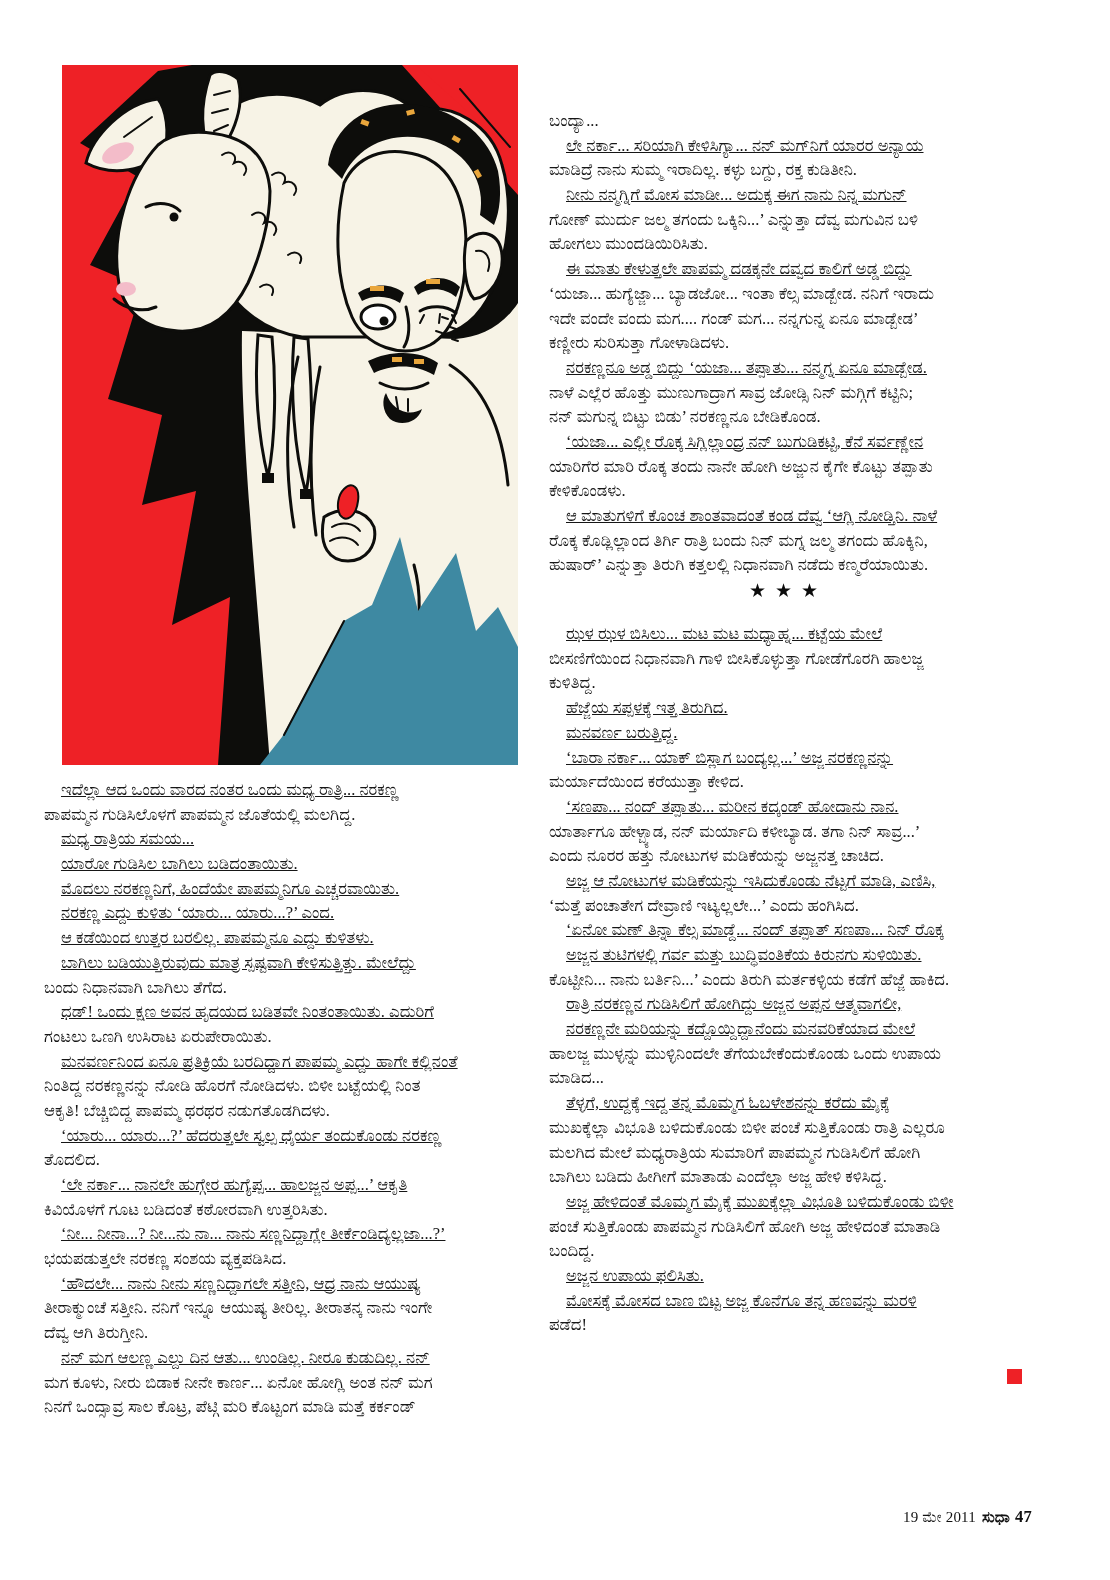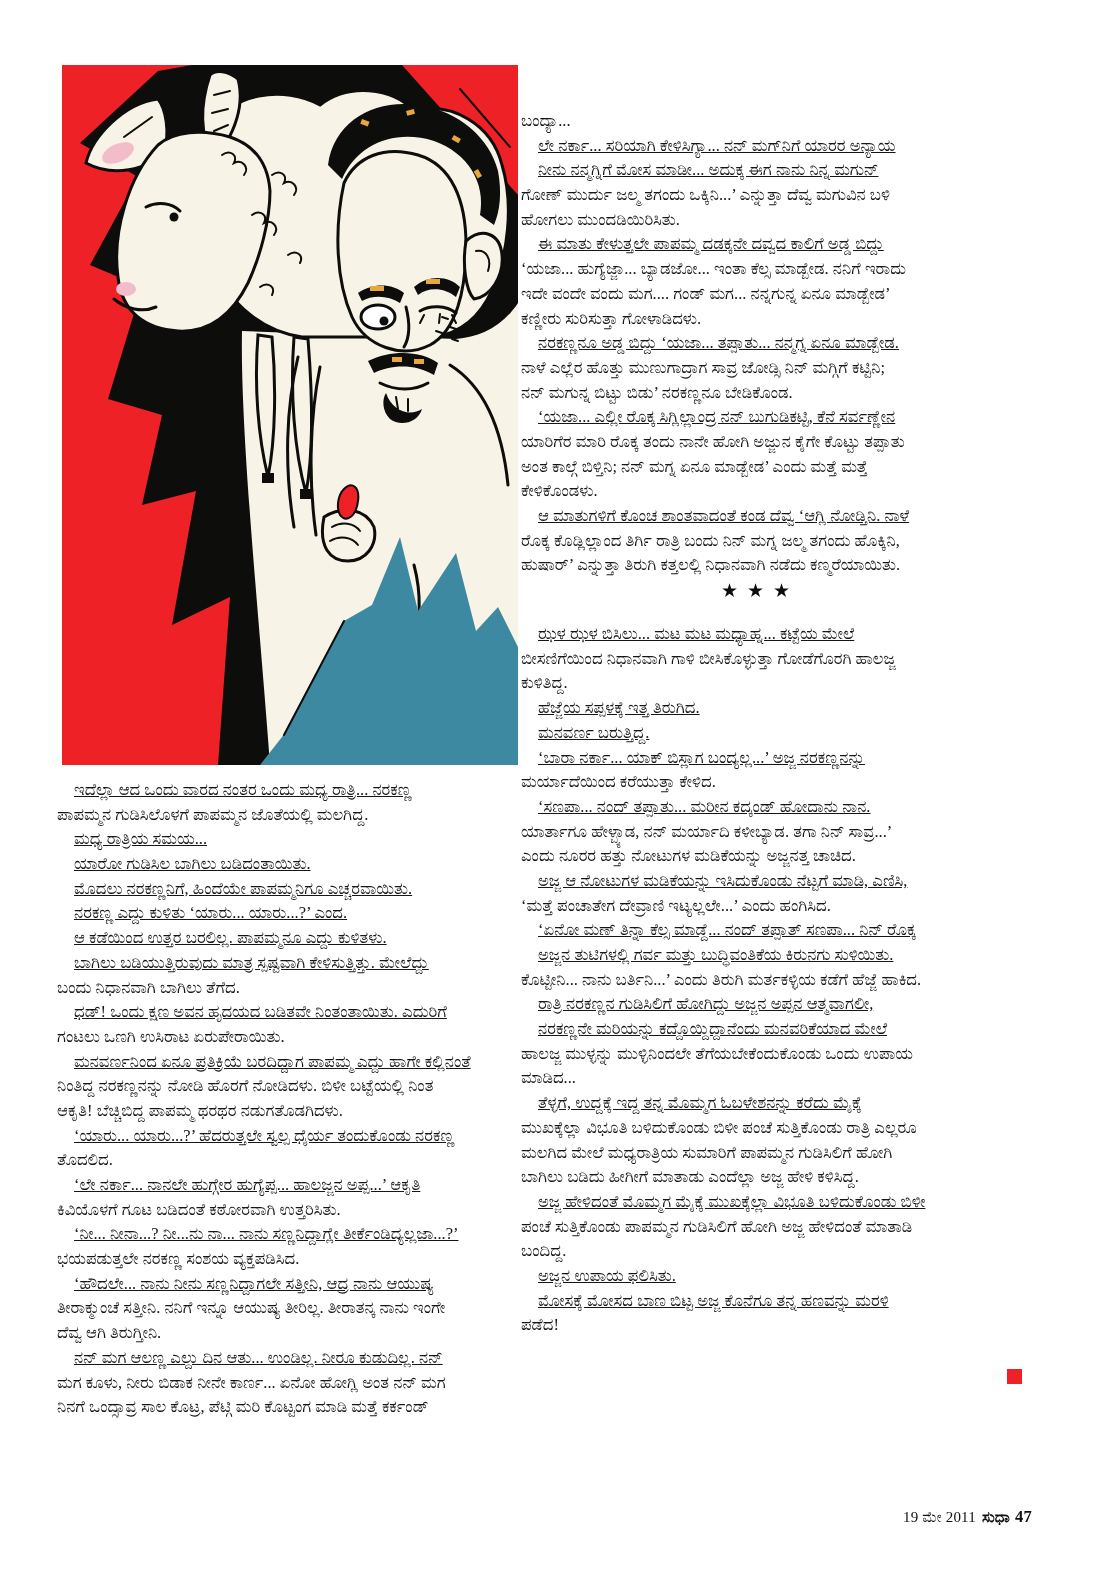--- a/index.html
+++ b/index.html
@@ -3,22 +3,22 @@
 <meta charset="utf-8">
 <style>
   html,body{margin:0;padding:0;}
   body{
     width:1110px;height:1580px;position:relative;background:#ffffff;
     font-family:"Liberation Serif","DejaVu Serif",serif;
     color:#161616;overflow:hidden;
   }
   .illustration{position:absolute;left:62px;top:65px;width:456px;height:700px;}
   .column{position:absolute;width:478px;font-size:16.5px;}
-  .col-left{left:57px;top:778px;}
-  .col-right{left:521px;top:109px;}
+  .col-left{left:44px;top:778px;}
+  .col-right{left:549px;top:109px;}
   .tline{height:24.7px;line-height:24.7px;white-space:nowrap;overflow:visible;}
   .tline.indent{padding-left:17px;text-decoration:underline;}
   .tline.stars{
     text-align:center;letter-spacing:9px;font-size:19px;height:24px;
     line-height:24px;margin-top:1px;margin-bottom:19px;padding-left:0;color:#0c0c0c;
   }
   .end-marker{position:absolute;left:1007px;top:1369px;width:15px;height:15px;}
   .footer{
     position:absolute;left:903px;top:1483px;font-size:15px;color:#111;
     white-space:nowrap;letter-spacing:0.2px;margin-top:24px;
@@ -149,33 +149,33 @@
       <div class="tline">ತೀರಾಕ್ಮುಂಚೆ ಸತ್ತೀನಿ. ನನಿಗೆ ಇನ್ನೂ ಆಯುಷ್ಯ ತೀರಿಲ್ಲ. ತೀರಾತನ್ಕ ನಾನು ಇಂಗೇ</div>
       <div class="tline">ದೆವ್ವ ಆಗಿ ತಿರುಗ್ತೀನಿ.</div>
       <div class="tline indent">ನನ್ ಮಗ ಆಲಣ್ಣ ಎಲ್ದು ದಿನ ಆತು... ಉಂಡಿಲ್ಲ. ನೀರೂ ಕುಡುದಿಲ್ಲ. ನನ್</div>
       <div class="tline">ಮಗ ಕೂಳು, ನೀರು ಬಿಡಾಕ ನೀನೇ ಕಾರ್ಣ... ಏನೋ ಹೋಗ್ಲಿ ಅಂತ ನನ್ ಮಗ</div>
       <div class="tline">ನಿನಗೆ ಒಂದ್ಸಾವ್ರ ಸಾಲ ಕೊಟ್ರ, ಪೆಟ್ಗಿ ಮರಿ ಕೊಟ್ಟಂಗ ಮಾಡಿ ಮತ್ತೆ ಕರ್ಕಂಡ್</div>
     </div>
 
   <div class="column col-right">
       <div class="tline">ಬಂದ್ಯಾ...</div>
       <div class="tline indent">ಲೇ ನರ್ಕಾ... ಸರಿಯಾಗಿ ಕೇಳಿಸಿಗ್ಯಾ... ನನ್ ಮಗ್‌ನಿಗೆ ಯಾರರ ಅನ್ಯಾಯ</div>
+      <div class="tline">ಮಾಡಿದ್ರೆ ನಾನು ಸುಮ್ಮ ಇರಾದಿಲ್ಲ. ಕಳ್ಳು ಬಗ್ದು, ರಕ್ತ ಕುಡಿತೀನಿ.</div>
       <div class="tline indent">ನೀನು ನನ್ಮಗ್ನಿಗೆ ಮೋಸ ಮಾಡೀ... ಅದುಕ್ಕ ಈಗ ನಾನು ನಿನ್ನ ಮಗುನ್</div>
       <div class="tline">ಗೋಣ್ ಮುರ್ದು ಜಲ್ಮ ತಗಂದು ಒಕ್ಕಿನಿ...’ ಎನ್ನುತ್ತಾ ದೆವ್ವ ಮಗುವಿನ ಬಳಿ</div>
       <div class="tline">ಹೋಗಲು ಮುಂದಡಿಯಿರಿಸಿತು.</div>
       <div class="tline indent">ಈ ಮಾತು ಕೇಳುತ್ತಲೇ ಪಾಪಮ್ಮ ದಡಕ್ಕನೇ ದವ್ವದ ಕಾಲಿಗೆ ಅಡ್ಡ ಬಿದ್ದು</div>
       <div class="tline">‘ಯಜಾ... ಹುಗ್ಯೆಜ್ಜಾ... ಬ್ಯಾಡಜೋ... ಇಂತಾ ಕೆಲ್ಸ ಮಾಡ್ಬೇಡ. ನನಿಗೆ ಇರಾದು</div>
       <div class="tline">ಇದೇ ವಂದೇ ವಂದು ಮಗ.... ಗಂಡ್ ಮಗ... ನನ್ನಗುನ್ನ ಏನೂ ಮಾಡ್ಬೇಡ’</div>
       <div class="tline">ಕಣ್ಣೀರು ಸುರಿಸುತ್ತಾ ಗೋಳಾಡಿದಳು.</div>
       <div class="tline indent">ನರಕಣ್ಣನೂ ಅಡ್ಡ ಬಿದ್ದು ‘ಯಜಾ... ತಪ್ಪಾತು... ನನ್ಮಗ್ನ ಏನೂ ಮಾಡ್ಬೇಡ.</div>
       <div class="tline">ನಾಳೆ ಎಲ್ಲೆರ ಹೊತ್ತು ಮುಣುಗಾದ್ರಾಗ ಸಾವ್ರ ಜೋಡ್ಸಿ ನಿನ್ ಮಗ್ಗಿಗೆ ಕಟ್ಟಿನಿ;</div>
       <div class="tline">ನನ್ ಮಗುನ್ನ ಬಿಟ್ಟು ಬಿಡು’ ನರಕಣ್ಣನೂ ಬೇಡಿಕೊಂಡ.</div>
       <div class="tline indent">‘ಯಜಾ... ಎಲ್ಲೀ ರೊಕ್ಕ ಸಿಗ್ಲಿಲ್ಲಾಂದ್ರ ನನ್ ಬುಗುಡಿಕಟ್ಟಿ, ಕೆನೆ ಸರ್ವಣ್ಣೇನ</div>
       <div class="tline">ಯಾರಿಗೆರ ಮಾರಿ ರೊಕ್ಕ ತಂದು ನಾನೇ ಹೋಗಿ ಅಜ್ಜುನ ಕೈಗೇ ಕೊಟ್ಟು ತಪ್ಪಾತು</div>
-      <div class="tline">ಅಂತ ಕಾಲ್ಗೆ ಬಿಳ್ತಿನಿ; ನನ್ ಮಗ್ನ ಏನೂ ಮಾಡ್ಬೇಡ’ ಎಂದು ಮತ್ತೆ ಮತ್ತೆ</div>
       <div class="tline">ಕೇಳಿಕೊಂಡಳು.</div>
       <div class="tline indent">ಆ ಮಾತುಗಳಿಗೆ ಕೊಂಚ ಶಾಂತವಾದಂತೆ ಕಂಡ ದೆವ್ವ ‘ಆಗ್ಲಿ ನೋಡ್ತಿನಿ. ನಾಳೆ</div>
       <div class="tline">ರೊಕ್ಕ ಕೊಡ್ಲಿಲ್ಲಾಂದ ತಿರ್ಗಿ ರಾತ್ರಿ ಬಂದು ನಿನ್ ಮಗ್ನ ಜಲ್ಮ ತಗಂದು ಹೊಕ್ಕಿನಿ,</div>
       <div class="tline">ಹುಷಾರ್’ ಎನ್ನುತ್ತಾ ತಿರುಗಿ ಕತ್ತಲಲ್ಲಿ ನಿಧಾನವಾಗಿ ನಡೆದು ಕಣ್ಮರೆಯಾಯಿತು.</div>
       <div class="tline stars">★★★</div>
       <div class="tline indent">ಝಳ ಝಳ ಬಿಸಿಲು... ಮಟ ಮಟ ಮಧ್ಯಾಹ್ನ... ಕಟ್ಟೆಯ ಮೇಲೆ</div>
       <div class="tline">ಬೀಸಣಿಗೆಯಿಂದ ನಿಧಾನವಾಗಿ ಗಾಳಿ ಬೀಸಿಕೊಳ್ಳುತ್ತಾ ಗೋಡೆಗೊರಗಿ ಹಾಲಜ್ಜ</div>
       <div class="tline">ಕುಳಿತಿದ್ದ.</div>
       <div class="tline indent">ಹೆಜ್ಜೆಯ ಸಪ್ಪಳಕ್ಕೆ ಇತ್ತ ತಿರುಗಿದ.</div>
       <div class="tline indent">ಮನವರ್ಣ ಬರುತ್ತಿದ್ದ.</div>

